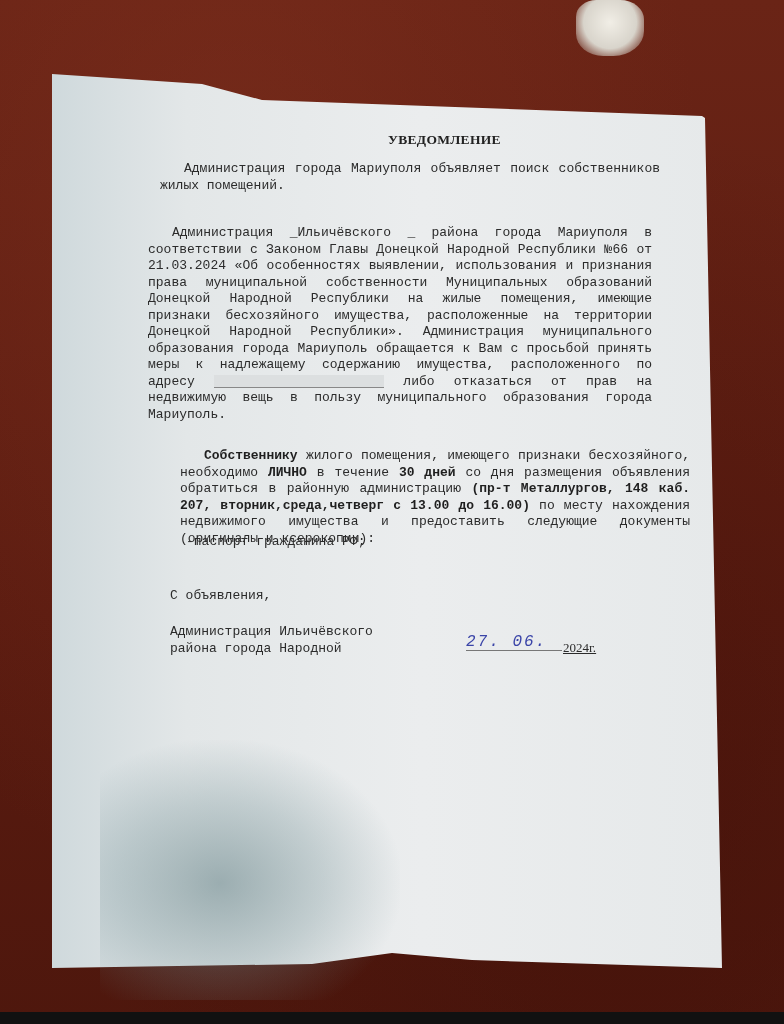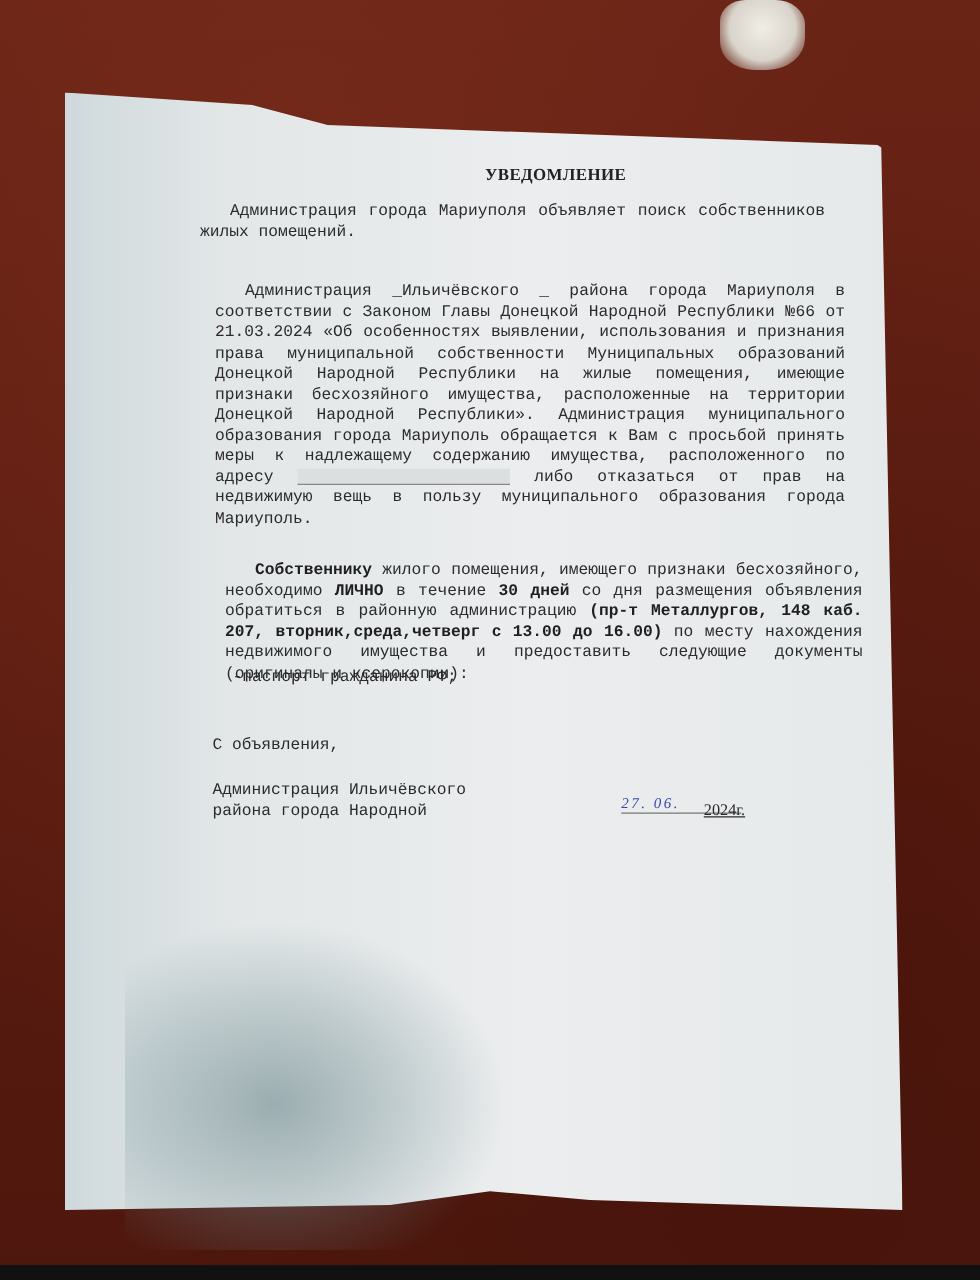--- a/index.html
+++ b/index.html
@@ -36,36 +36,36 @@
   .doc {
     position: absolute; left: 0; top: 0; width: 784px; height: 880px;
     color: #2b2b2b; font-size: 13px; line-height: 16.5px;
   }
   .title {
     position: absolute; left: 388px; top: 132px;
     font-weight: bold; font-size: 13.5px; letter-spacing: 0.3px; color: #222;
   }
   .p { position: absolute; text-align: justify; font-family: Liberation Mono, monospace; }
   .intro { left: 160px; top: 161px; width: 500px; text-indent: 24px; }
-  .body1 { left: 172px; top: 225px; width: 504px; text-indent: 24px; }
+  .body1 { left: 148px; top: 225px; width: 504px; text-indent: 24px; }
   .redact {
     display: inline-block; width: 170px; height: 12px; vertical-align: middle;
     background: #dcdfe0; border-bottom: 1px solid #888;
   }
   .body2 { left: 160px; top: 448px; width: 510px; text-indent: 24px; margin-left: 20px; }
   .list { left: 186px; top: 534px; width: 460px; }
   .list div { margin: 0; }
   .b { font-weight: bold; color: #1f1f1f; }
   .regards { left: 170px; top: 588px; }
   .sign { left: 170px; top: 623px; width: 240px; line-height: 17px; }
   .date {
     position: absolute; left: 466px; top: 634px; width: 96px; height: 16px;
     border-bottom: 1px solid #777;
-    font-family: Liberation Serif, serif; font-style: italic;
-    color: #3b45a8; font-size: 12px; letter-spacing: 2px; margin-left: 31px;
+    font-family: Liberation Mono, monospace; font-style: italic;
+    color: #3b45a8; font-size: 16px; letter-spacing: 2px;
   }
   .year { position: absolute; left: 563px; top: 640px; font-size: 13px; text-decoration: underline; }
 </style>
 </head>
 <body>
 
 <div class="tape"></div>
 <div class="paper"></div>
 <div class="shadow-blob"></div>
 

